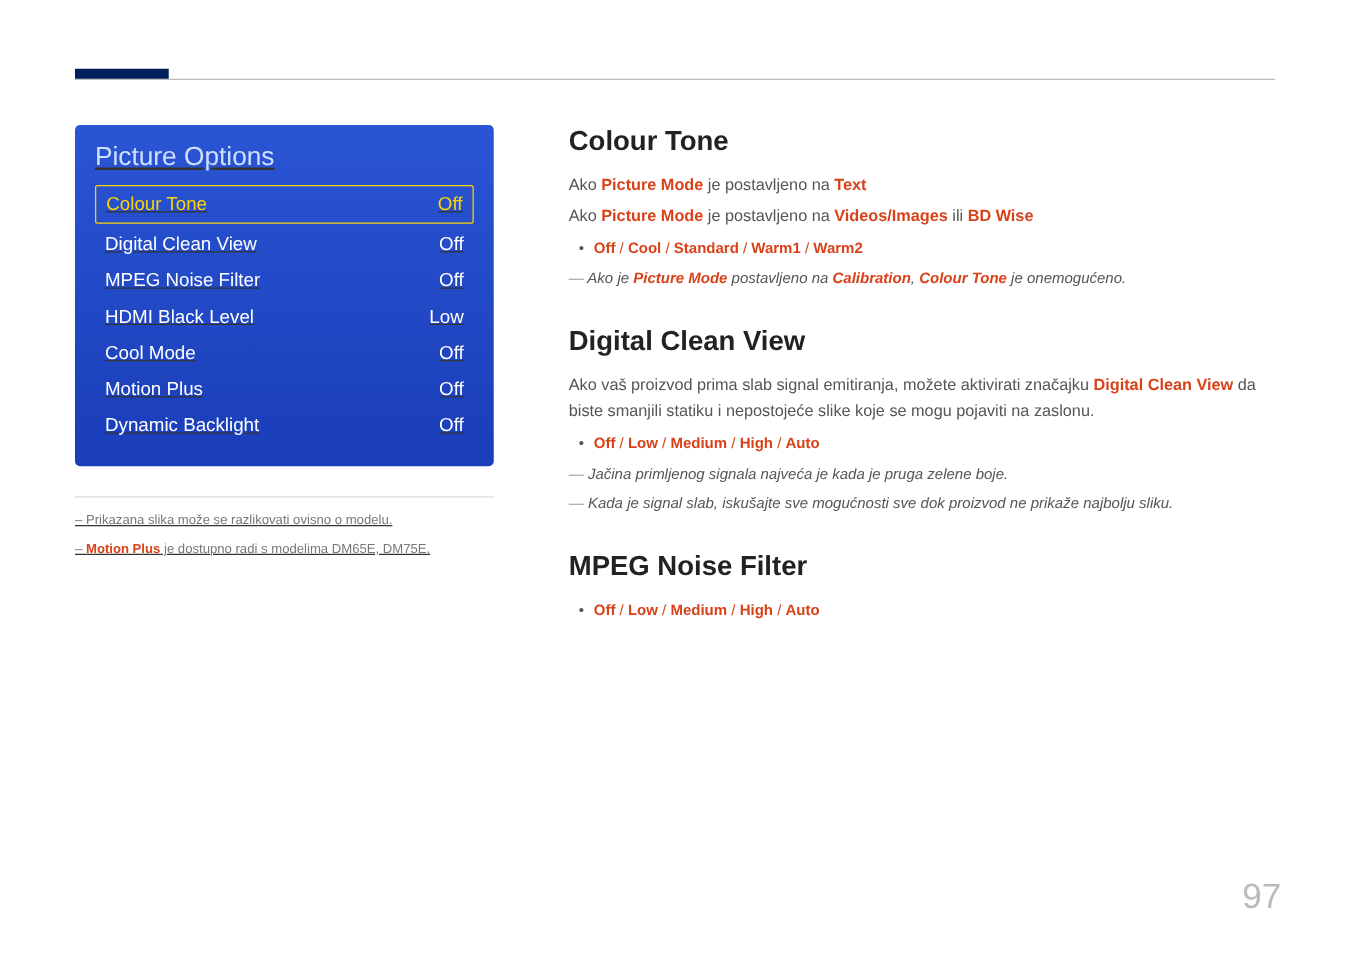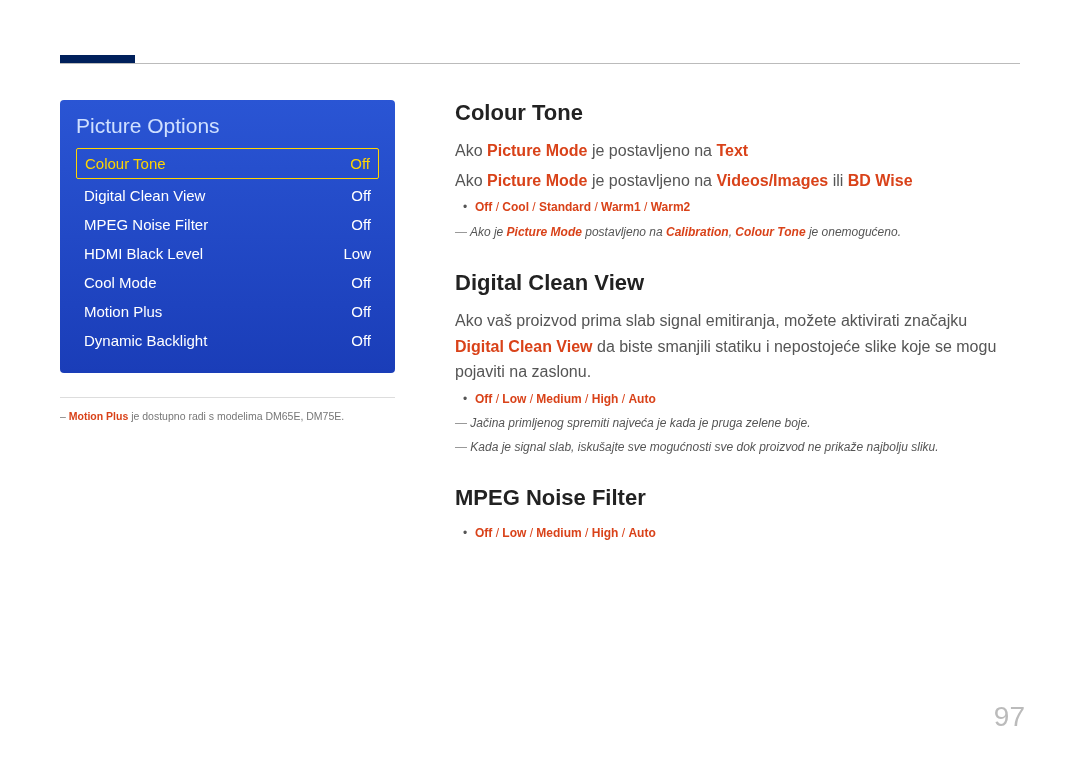--- a/index.html
+++ b/index.html
@@ -27,21 +27,21 @@
     background: #00205b;
   }
   .content {
     position: absolute;
     top: 100px;
     left: 60px;
     right: 60px;
     display: flex;
     gap: 60px;
   }
-  .left-col { width: 335px; flex-shrink: 0; }
+  .left-col { width: 335px; flex-shrink: 0; text-decoration: underline; }
   .right-col { flex: 1; }
   .menu-panel {
     background: linear-gradient(to bottom, #2a55d4, #1a3db8);
     border-radius: 4px;
     padding: 14px 16px 18px 16px;
     color: #fff;
   }
   .menu-title {
     font-size: 21px;
     font-weight: 400;
@@ -72,21 +72,21 @@
   .footnotes p { margin-bottom: 6px; }
   .fn-dash::before { content: "– "; }
   h2.section-heading {
     font-size: 22px;
     font-weight: 700;
     color: #222;
     margin-bottom: 12px;
   }
   .right-col .block { margin-bottom: 28px; }
   .body-text {
-    font-size: 16px;
+    font-size: 13px;
     color: #555;
     line-height: 1.6;
     margin-bottom: 4px;
   }
   .bullet {
     font-size: 12px;
     line-height: 1.8;
     margin-left: 20px;
     position: relative;
   }
@@ -153,20 +153,21 @@
         <span>Motion Plus</span>
         <span>Off</span>
       </div>
       <div class="menu-row">
         <span>Dynamic Backlight</span>
         <span>Off</span>
       </div>
     </div>
 
     <div class="footnotes">
+      <p class="fn-dash">Prikazana slika može se razlikovati ovisno o modelu.</p>
       <p class="fn-dash">
         <span class="hl">Motion Plus</span><span> je dostupno radi s modelima DM65E, DM75E.</span>
       </p>
     </div>
   </div>
 
   <div class="right-col">
 
     <div class="block">
       <h2 class="section-heading">Colour Tone</h2>
@@ -188,21 +189,21 @@
     </div>
 
     <div class="block">
       <h2 class="section-heading">Digital Clean View</h2>
       <p class="body-text">
         <span>Ako vaš proizvod prima slab signal emitiranja, možete aktivirati značajku </span><span class="hl">Digital Clean View</span><span> da biste smanjili statiku i nepostojeće slike koje se mogu pojaviti na zaslonu.</span>
       </p>
       <p class="bullet">
         <span class="hl">Off</span><span class="hl-thin"> / </span><span class="hl">Low</span><span class="hl-thin"> / </span><span class="hl">Medium</span><span class="hl-thin"> / </span><span class="hl">High</span><span class="hl-thin"> / </span><span class="hl">Auto</span>
       </p>
-      <p class="dash-note">Jačina primljenog spremiti najveća je kada je pruga zelene boje.</p>
+      <p class="dash-note">Jačina primljenog signala najveća je kada je pruga zelene boje.</p>
       <p class="dash-note">Kada je signal slab, iskušajte sve mogućnosti sve dok proizvod ne prikaže najbolju sliku.</p>
     </div>
 
     <div class="block">
       <h2 class="section-heading">MPEG Noise Filter</h2>
       <p class="bullet">
         <span class="hl">Off</span><span class="hl-thin"> / </span><span class="hl">Low</span><span class="hl-thin"> / </span><span class="hl">Medium</span><span class="hl-thin"> / </span><span class="hl">High</span><span class="hl-thin"> / </span><span class="hl">Auto</span>
       </p>
     </div>
 

